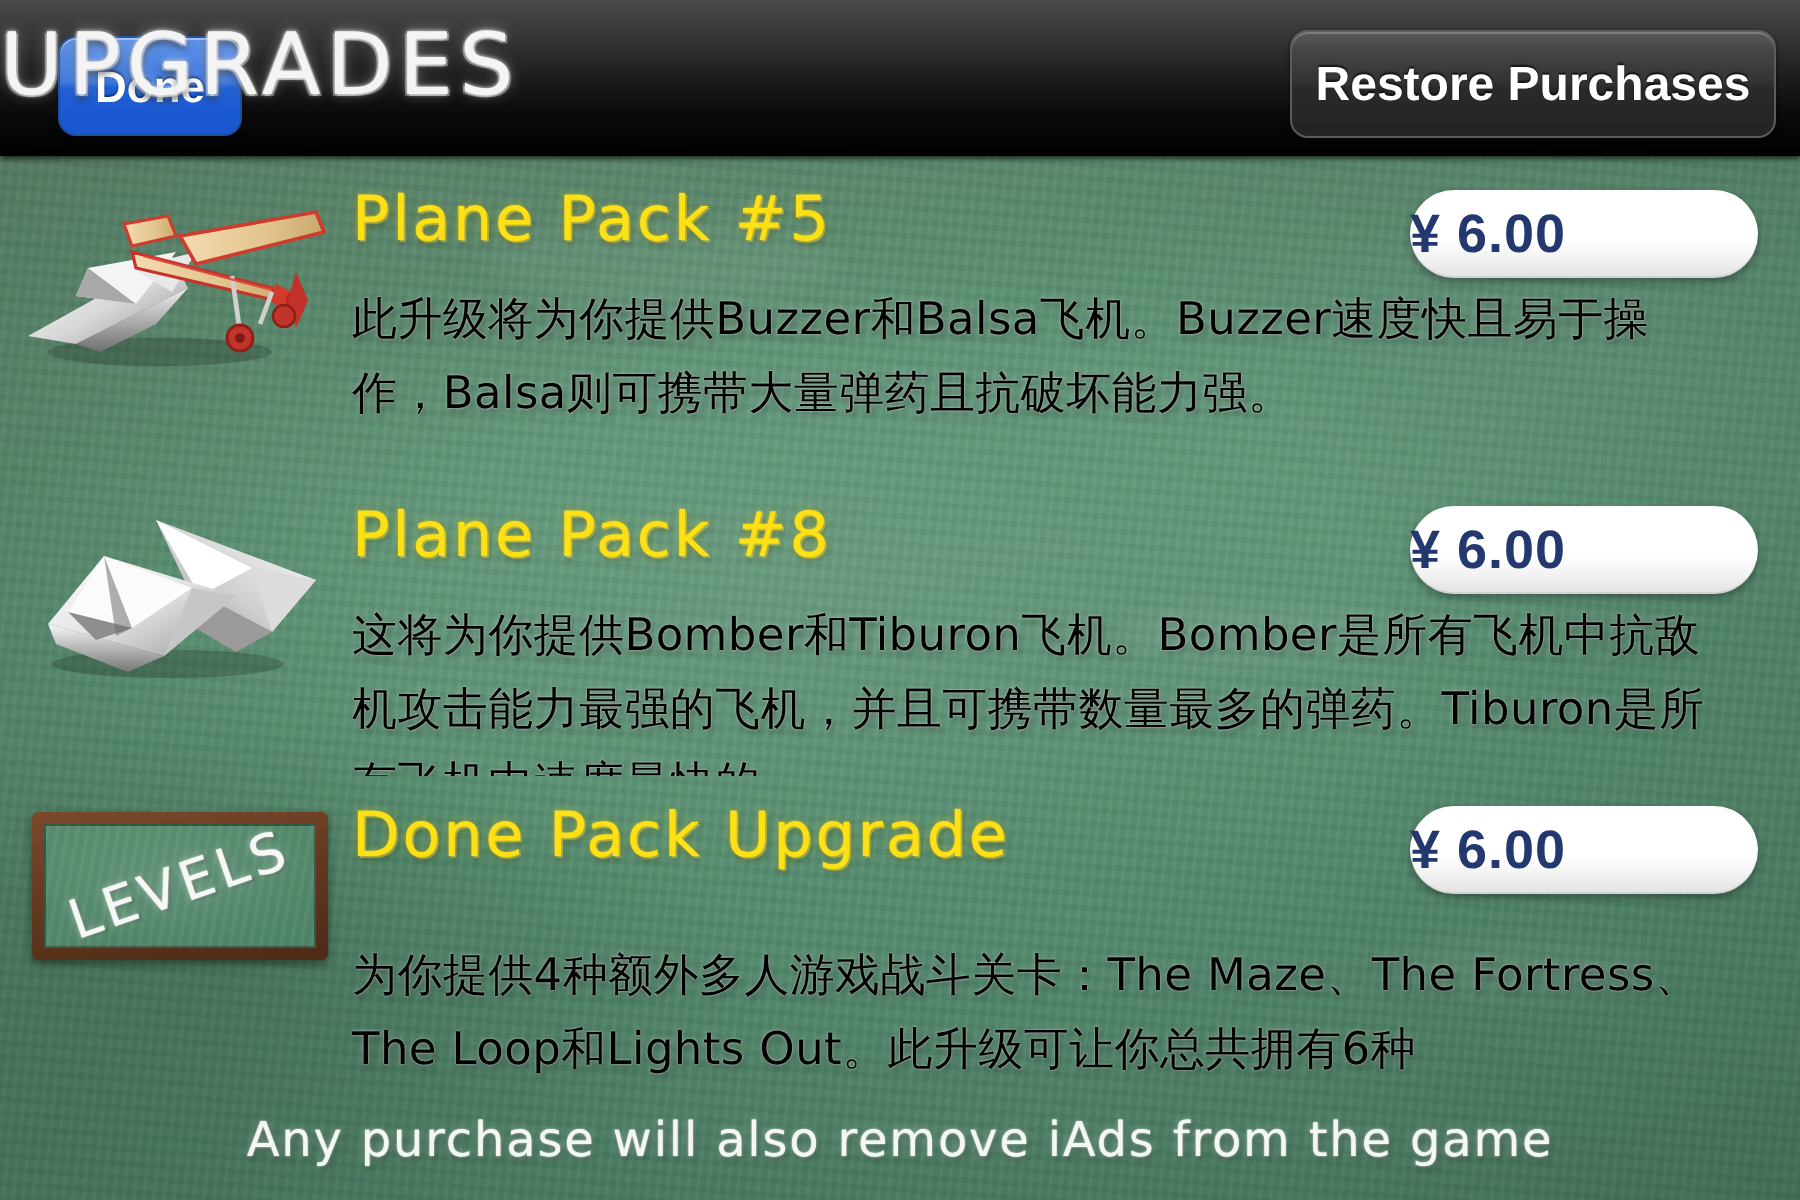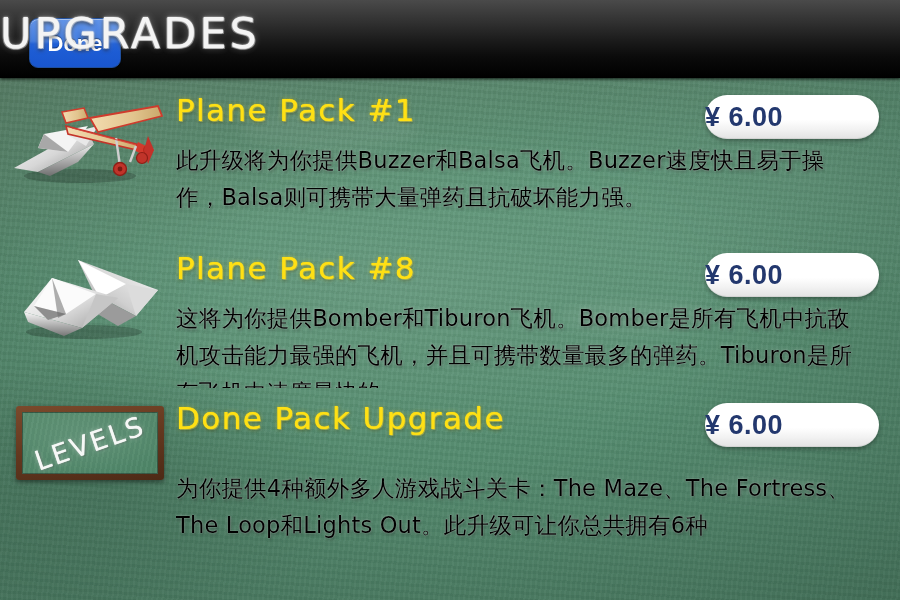--- a/index.html
+++ b/index.html
@@ -265,20 +265,21 @@
   <div class="chalk-smudge" style="left:240px; top:110px; width:180px; height:40px;"></div>
   <div class="chalk-smudge" style="left:560px; top:300px; width:150px; height:34px;"></div>
   <div class="chalk-smudge" style="left:700px; top:470px; width:130px; height:30px;"></div>
   <div class="board-vignette"></div>
 
   <div class="navbar">
     <div class="done-button">Done</div>
 
     <div class="nav-title">UPGRADES</div>
 
+    <div class="restore-button">Restore Purchases</div>
   </div>
 
   <div class="row" style="top:92px;">
 
     <div class="row-icon">
       <svg width="160" height="96" viewBox="0 0 160 96">
         <defs>
           <linearGradient id="pw1" x1="0" y1="0" x2="1" y2="1">
             <stop offset="0%" stop-color="#ffffff"></stop>
             <stop offset="55%" stop-color="#d7d7d7"></stop>
@@ -320,21 +321,21 @@
           <line x1="128" y1="54" x2="122" y2="70" stroke="#cfcfcf" stroke-width="2.4"></line>
           <circle cx="112" cy="77" r="6.5" fill="#c0342a" stroke="#8e1f17" stroke-width="1.4"></circle>
           <circle cx="112" cy="77" r="2.4" fill="#7a1a13"></circle>
           <circle cx="134" cy="66" r="5.5" fill="#c0342a" stroke="#8e1f17" stroke-width="1.2"></circle>
 
           <line x1="64" y1="36" x2="128" y2="53" stroke="#d8443a" stroke-width="1.2" opacity="0.85"></line>
         </g>
       </svg>
     </div>
 
-    <div class="row-title">Plane Pack #1</div>
+    <div class="row-title">Plane Pack #5</div>
 
     <div class="price-pill" style="left:705px; top:3px;">¥ 6.00</div>
 
     <div class="row-desc" style="top:50px; height:78px;">此升级将为你提供Buzzer和Balsa飞机。Buzzer速度快且易于操作，Balsa则可携带大量弹药且抗破坏能力强。</div>
   </div>
 
   <div class="row" style="top:250px;">
 
     <div class="row-icon">
       <svg width="160" height="96" viewBox="0 0 160 96">
@@ -391,14 +392,15 @@
 
     <div class="row-title">Done Pack Upgrade</div>
 
     <div class="price-pill" style="left:705px; top:3px;">¥ 6.00</div>
 
     <div class="row-desc" style="top:70px; height:84px;">为你提供4种额外多人游戏战斗关卡：The Maze、The Fortress、The Loop和Lights Out。此升级可让你总共拥有6种</div>
 
     <div class="clip-fade" style="top:142px;"></div>
   </div>
 
+  <div class="footer-note">Any purchase will also remove iAds from the game</div>
 
 </div>
 
 </body></html>

